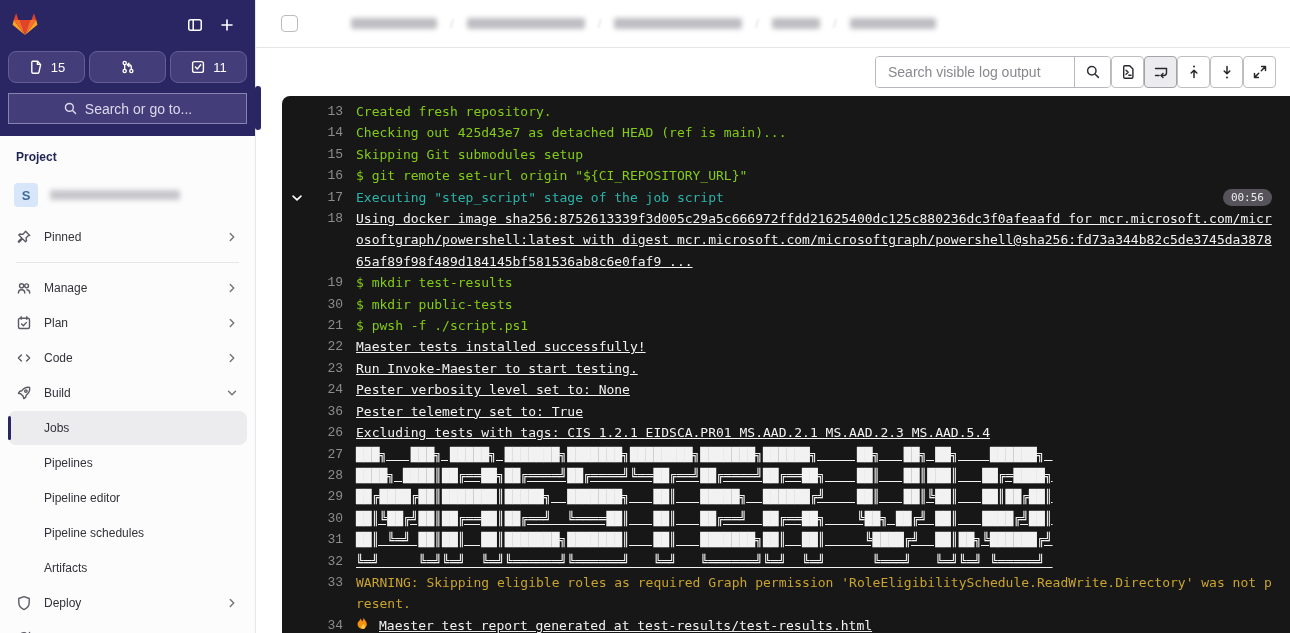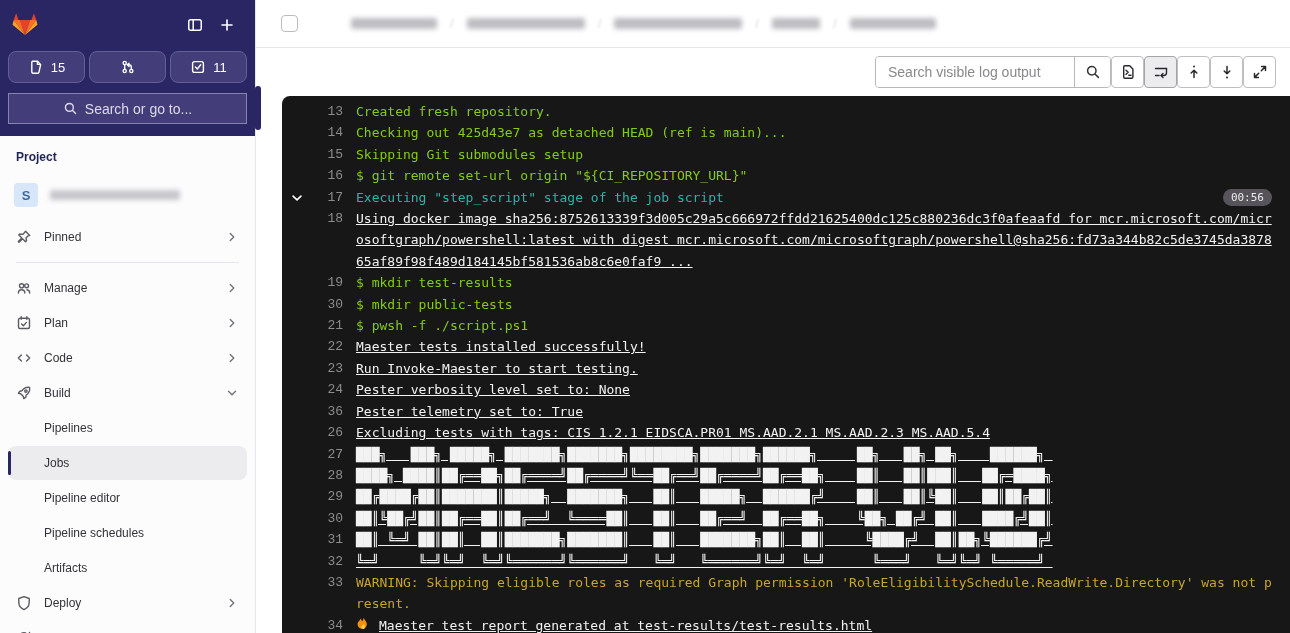--- a/index.html
+++ b/index.html
@@ -219,25 +219,25 @@
               <circle cx="9.9" cy="6.1" r="1.2"></circle>
             </svg>
         </span>
         <span>Build</span>
         <span class="chevron">
             <svg width="14" height="14" viewBox="0 0 16 16" fill="none" stroke="currentColor" stroke-width="1.6" stroke-linecap="round" stroke-linejoin="round">
               <path d="m4 6 4 4 4-4"></path>
             </svg>
           </span>
       </div>
+      <div class="nav-item nav-child active">
+        <span>Jobs</span>
+      </div>
       <div class="nav-item nav-child">
         <span>Pipelines</span>
-      </div>
-      <div class="nav-item nav-child active">
-        <span>Jobs</span>
       </div>
       <div class="nav-item nav-child">
         <span>Pipeline editor</span>
       </div>
       <div class="nav-item nav-child">
         <span>Pipeline schedules</span>
       </div>
       <div class="nav-item nav-child">
         <span>Artifacts</span>
       </div>

